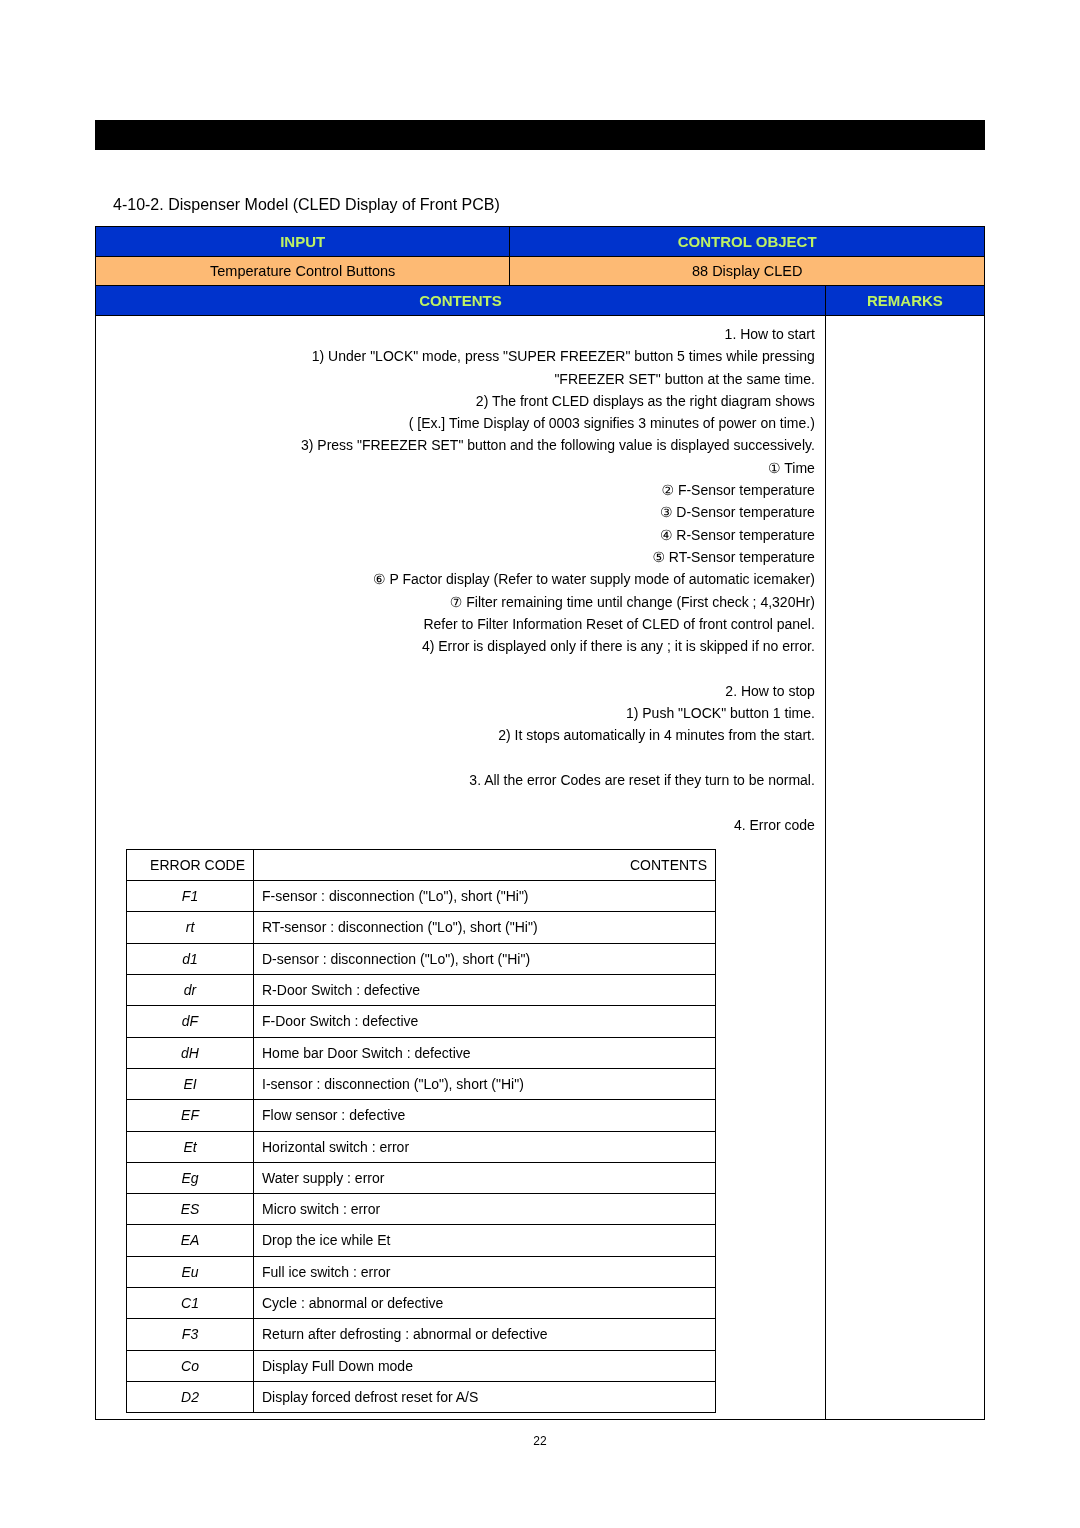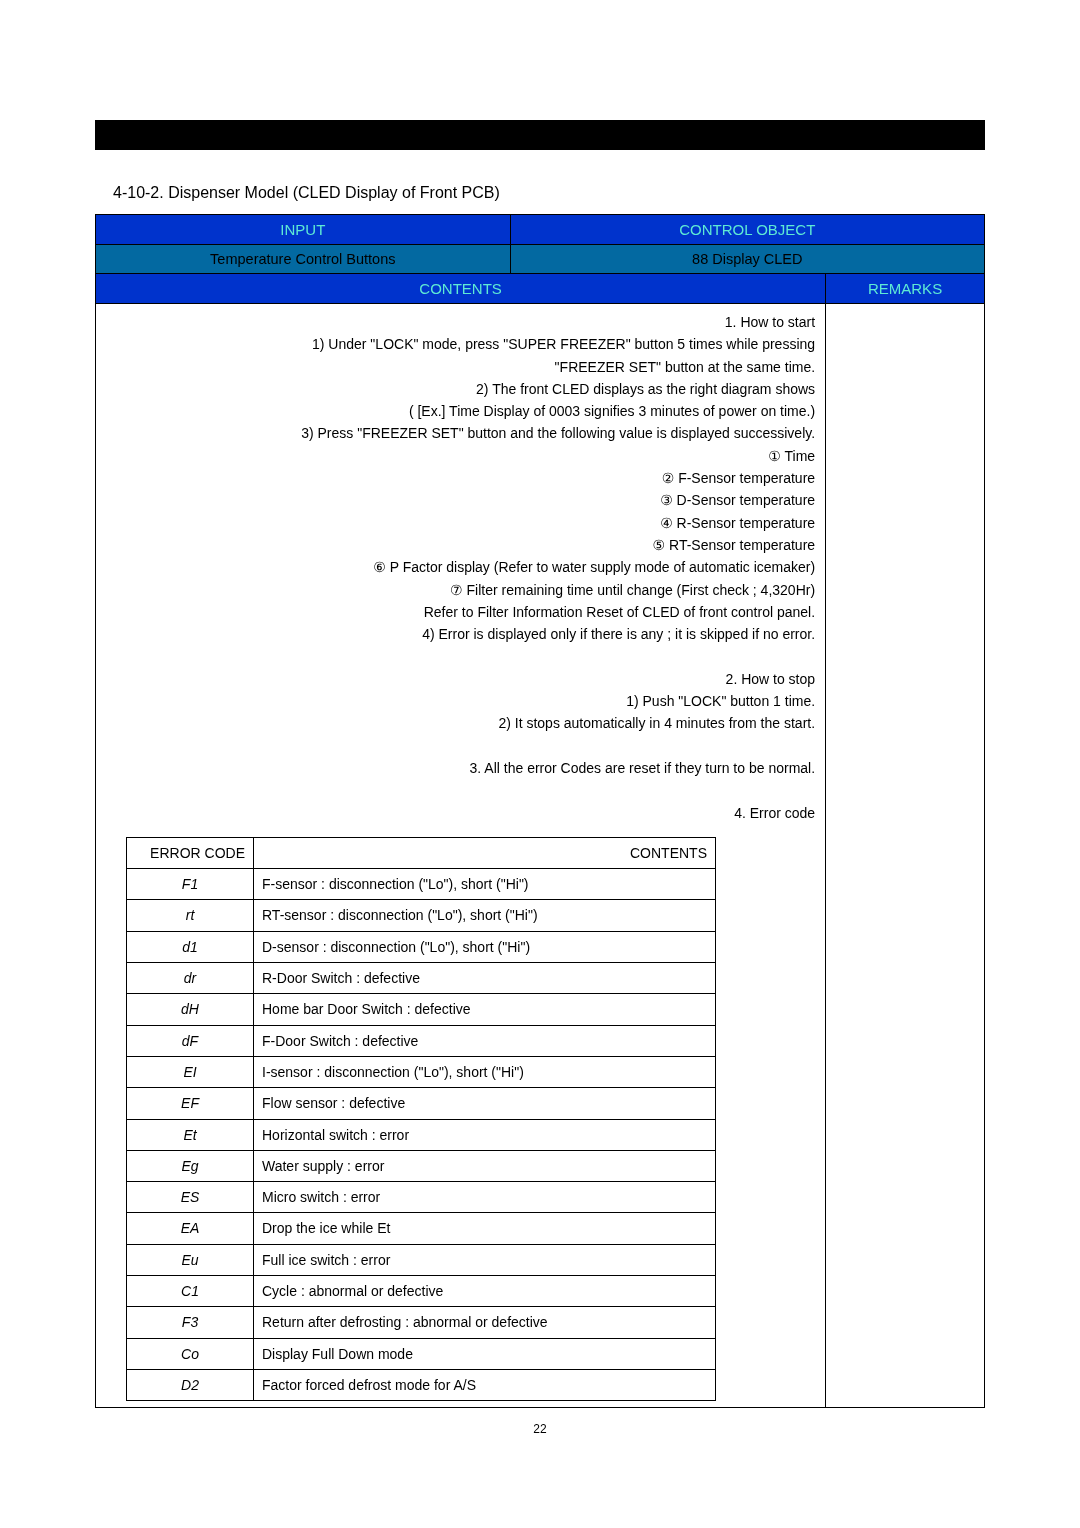--- a/index.html
+++ b/index.html
@@ -8,47 +8,47 @@
       font-family: Arial, Helvetica, sans-serif;
       background: #fff;
       width: 1080px;
     }
     .black-bar {
       background: #000;
       height: 30px;
       margin: 120px 95px 0 95px;
     }
     .page-content {
-      margin: 4px 95px;
+      margin: 16px 95px;
       padding-top: 30px;
     }
     .section-title {
       font-size: 16px;
       margin-bottom: 12px;
       margin-left: 18px;
     }
     .main-table {
       width: 100%;
       border-collapse: collapse;
       font-size: 14.5px;
     }
     .main-table th, .main-table td {
       border: 1px solid #000;
       padding: 6px 10px;
     }
     .header-blue {
       background: #0033cc;
-      color: #5eead4;
-      font-weight: normal;
+      color: #bef264;
+      font-weight: bold;
       text-align: center;
       padding: 8px;
       font-size: 15px;
     }
     .row-white {
-      background: #0369a1;
+      background: #fdba74;
       text-align: center;
       padding: 22px 10px;
     }
     .contents-cell {
       vertical-align: top;
       padding: 14px 20px;
       font-size: 14px;
       line-height: 1.45;
     }
     .remarks-cell {
@@ -153,28 +153,28 @@
                 </tr>
                 <tr>
                   <td class="error-code-col">d1</td>
                   <td>D-sensor : disconnection ("Lo"), short ("Hi")</td>
                 </tr>
                 <tr>
                   <td class="error-code-col">dr</td>
                   <td>R-Door Switch : defective</td>
                 </tr>
                 <tr>
+                  <td class="error-code-col">dF</td>
+                  <td>F-Door Switch : defective</td>
+                </tr>
+                <tr>
                   <td class="error-code-col">dH</td>
                   <td>Home bar Door Switch : defective</td>
                 </tr>
                 <tr>
-                  <td class="error-code-col">dF</td>
-                  <td>F-Door Switch : defective</td>
-                </tr>
-                <tr>
                   <td class="error-code-col">EI</td>
                   <td>I-sensor : disconnection ("Lo"), short ("Hi")</td>
                 </tr>
                 <tr>
                   <td class="error-code-col">EF</td>
                   <td>Flow sensor : defective</td>
                 </tr>
                 <tr>
                   <td class="error-code-col">Et</td>
                   <td>Horizontal switch : error</td>
@@ -202,21 +202,21 @@
                 <tr>
                   <td class="error-code-col">F3</td>
                   <td>Return after defrosting : abnormal or defective</td>
                 </tr>
                 <tr>
                   <td class="error-code-col">Co</td>
                   <td>Display Full Down mode</td>
                 </tr>
                 <tr>
                   <td class="error-code-col">D2</td>
-                  <td>Factor forced defrost mode for A/S</td>
+                  <td>Display forced defrost reset for A/S</td>
                 </tr>
               </tbody>
     </table>
   </td>
       <td class="remarks-cell"></td>
     </tr>
   </tbody>
     </table>
 
   <div class="page-number">22</div>

